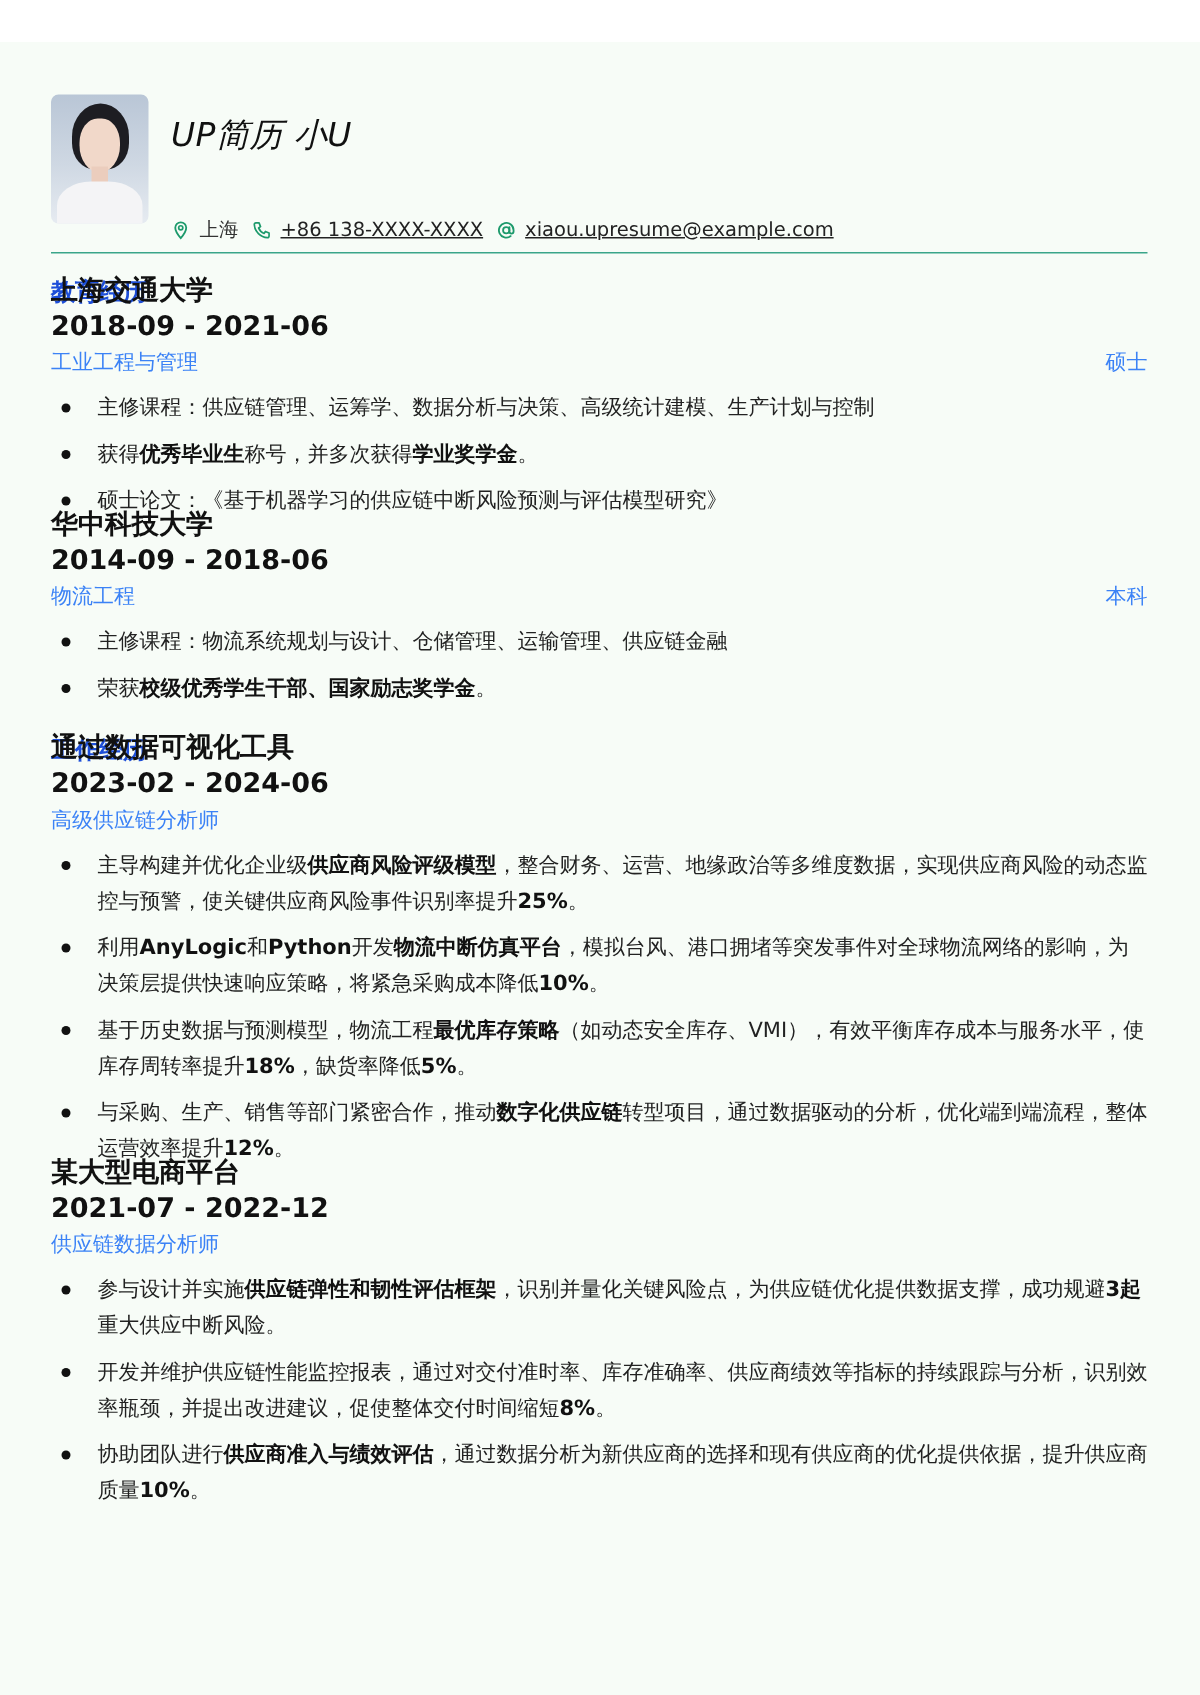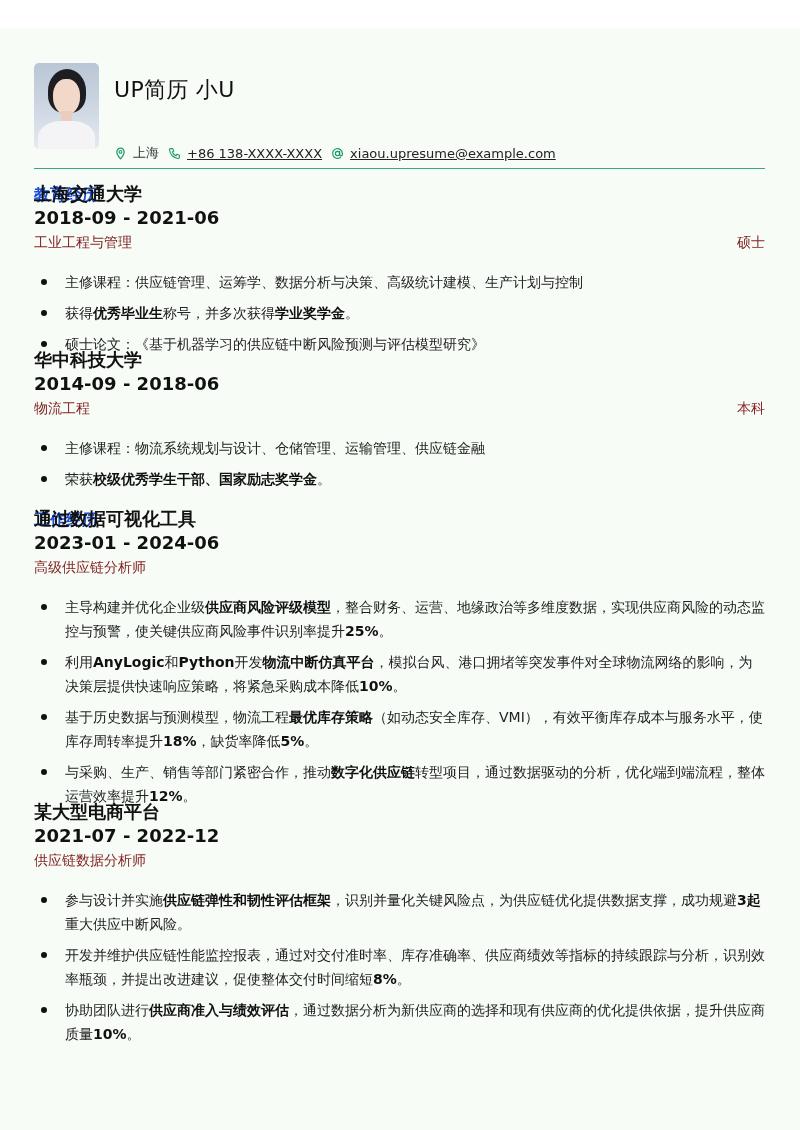--- a/index.html
+++ b/index.html
@@ -41,20 +41,21 @@
       background: #ebcdbd;
     }
     .avatar .shirt {
       position: absolute; left: 4px; top: 58px; width: 57px; height: 40px;
       background: #f4f4f6; border-radius: 40% 40% 0 0;
     }
     .name {
       position: absolute; left: 80px; top: 12px;
       font-size: 22px; font-weight: normal; color: #111;
       letter-spacing: 0.3px;
+      font-style: italic;
     }
     .contacts {
       position: absolute; left: 80px; top: 81px;
       display: flex; align-items: center;
       font-size: 13px; color: #333;
     }
     .contacts .c-item { display: flex; align-items: center; margin-right: 9px; }
     .contacts .ic { width: 13px; height: 13px; margin-right: 6px; display: inline-block; }
     .contacts a { color: #222; text-decoration: underline; }
     .divider {
@@ -68,24 +69,24 @@
       font-size: 16px; font-weight: bold; color: #1d4ed8;
       height: 22px; line-height: 22px;
     }
     .entry-head {
       display: flex; justify-content: flex-end;
       font-size: 18px; font-weight: bold; color: #111;
       height: 24px; line-height: 24px; flex-direction: column;
     }
     .entry-sub {
       display: flex; justify-content: space-between;
-      font-size: 14px; color: #7f1d1d;
+      font-size: 14px; color: #3b82f6;
       height: 24px; line-height: 24px;
     }
-    ul.bullets { list-style: none; margin-top: 16px; }
+    ul.bullets { list-style: none; margin-top: 6px; }
     ul.bullets li {
       position: relative;
       padding-left: 31px;
       font-size: 14px; line-height: 24px; color: #222;
       margin-bottom: 7px;
     }
     ul.bullets li::before {
       content: ""; position: absolute; left: 7px; top: 9px;
       width: 6px; height: 6px; border-radius: 50%; background: #111;
     }
@@ -172,21 +173,21 @@
     </section>
 
     <div class="gap-md"></div>
 
     <section>
       <div class="section-title">工作经历</div>
 
       <div>
         <div class="entry-head">
           <span>通过数据可视化工具</span>
-          <span>2023-01 - 2024-06</span>
+          <span>2023-02 - 2024-06</span>
         </div>
         <div class="entry-sub">
           <span>高级供应链分析师</span>
         </div>
         <ul class="bullets">
             <li><span>主导构建并优化企业级</span><b>供应商风险评级模型</b><span>，整合财务、运营、地缘政治等多维度数据，实现供应商风险的动态监控与预警，使关键供应商风险事件识别率提升</span><b>25%</b><span>。</span></li>
             <li><span>利用</span><b>AnyLogic</b><span>和</span><b>Python</b><span>开发</span><b>物流中断仿真平台</b><span>，模拟台风、港口拥堵等突发事件对全球物流网络的影响，为决策层提供快速响应策略，将紧急采购成本降低</span><b>10%</b><span>。</span></li>
             <li><span>基于历史数据与预测模型，物流工程</span><b>最优库存策略</b><span>（如动态安全库存、VMI），有效平衡库存成本与服务水平，使库存周转率提升</span><b>18%</b><span>，缺货率降低</span><b>5%</b><span>。</span></li>
             <li><span>与采购、生产、销售等部门紧密合作，推动</span><b>数字化供应链</b><span>转型项目，通过数据驱动的分析，优化端到端流程，整体运营效率提升</span><b>12%</b><span>。</span></li>
           </ul>

